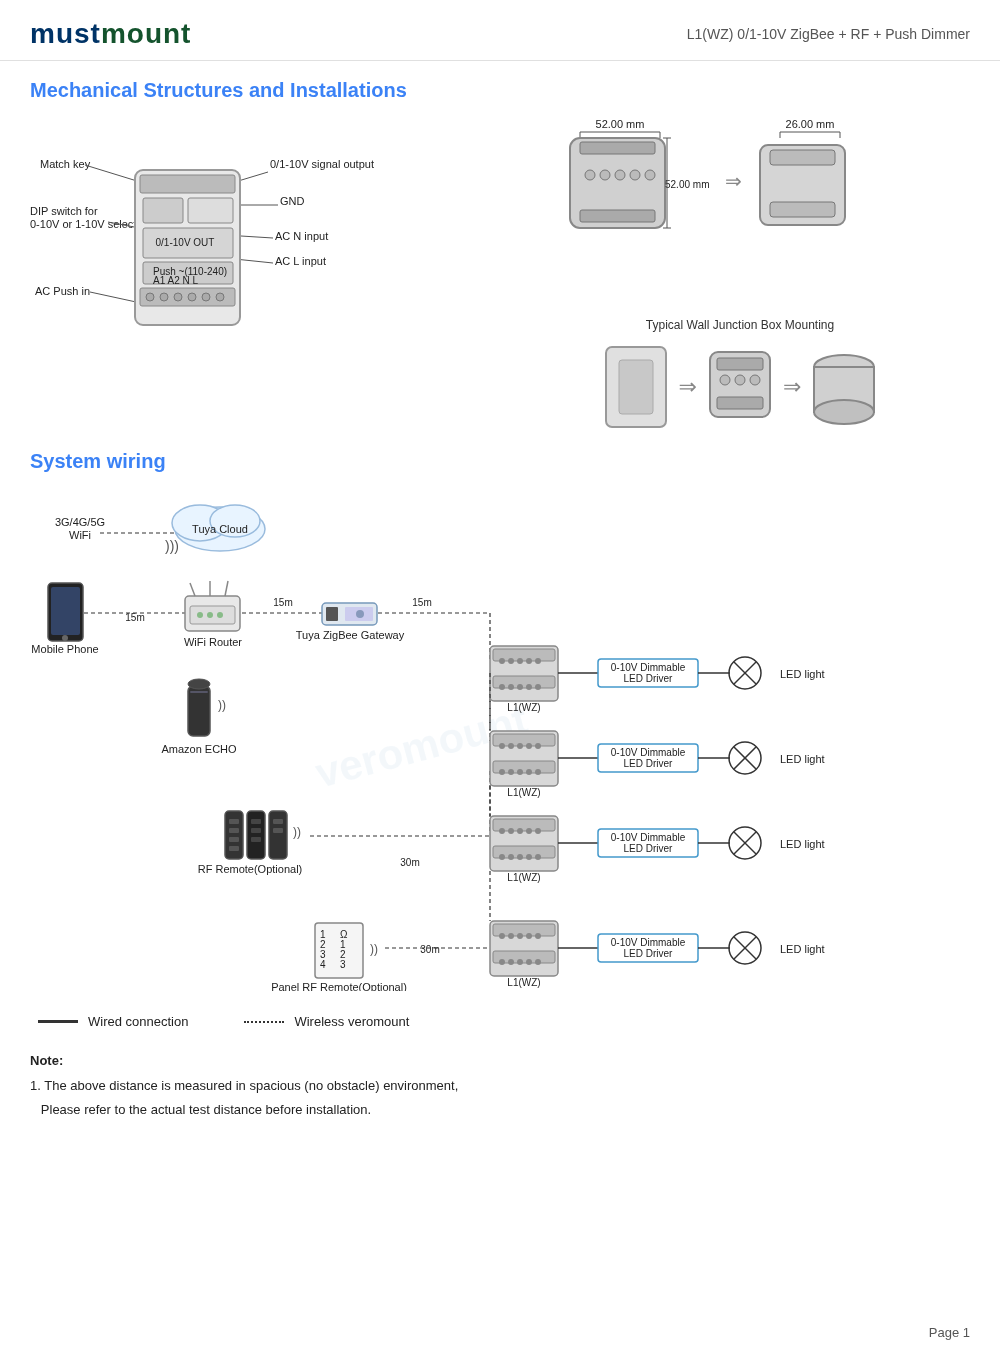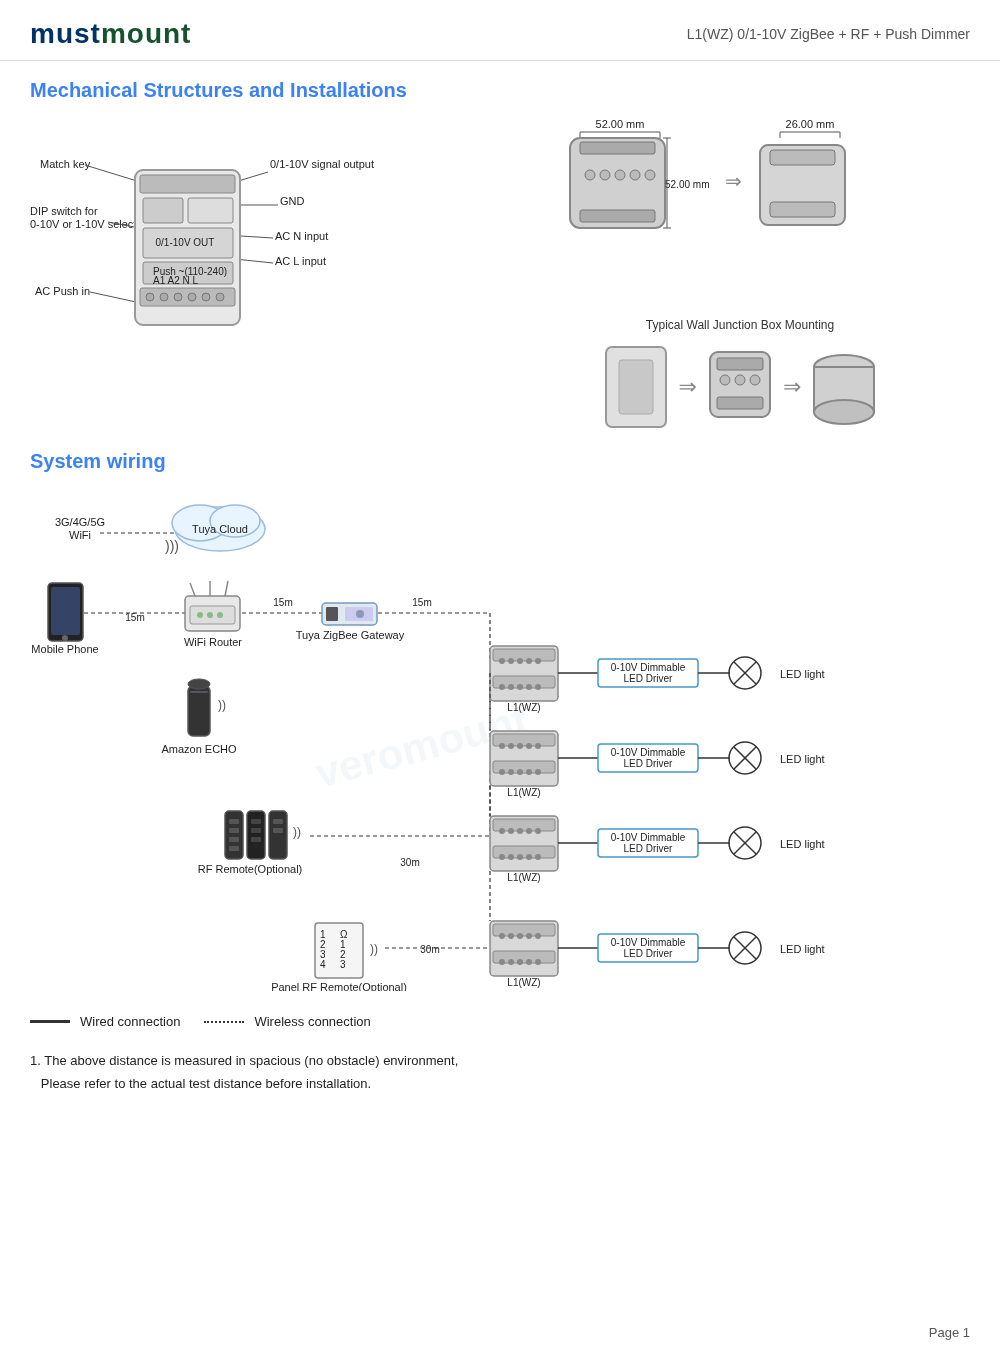--- a/index.html
+++ b/index.html
@@ -66,23 +66,23 @@
       margin-top: 8px;
     }
 
     
     .wiring-section {
       padding: 10px 30px;
     }
 
     
     .legend-area {
-      padding: 10px 30px;
+      padding: 10px 38px;
       display: flex;
-      gap: 24px;
+      gap: 56px;
     }
     .legend-item {
       display: flex;
       align-items: center;
       gap: 10px;
       font-size: 13px;
     }
     .legend-line-solid {
       width: 40px;
       height: 3px;
@@ -488,21 +488,22 @@
   </svg>
 </div>
 
 <div class="legend-area">
   <div class="legend-item">
     <div class="legend-line-solid"></div>
     <span>Wired connection</span>
   </div>
   <div class="legend-item">
     <div class="legend-line-dashed"></div>
-    <span>Wireless connection</span>
+    <span>Wireless veromount</span>
   </div>
 </div>
 
 <div class="notes-area">
+  <div class="note-title">Note:</div>
   <div>1. The above distance is measured in spacious (no obstacle) environment,<br>&nbsp;&nbsp;&nbsp;Please refer to the actual test distance before installation.</div>
 </div>
 
 <div class="page-num">Page 1</div>
 
 </body></html>

